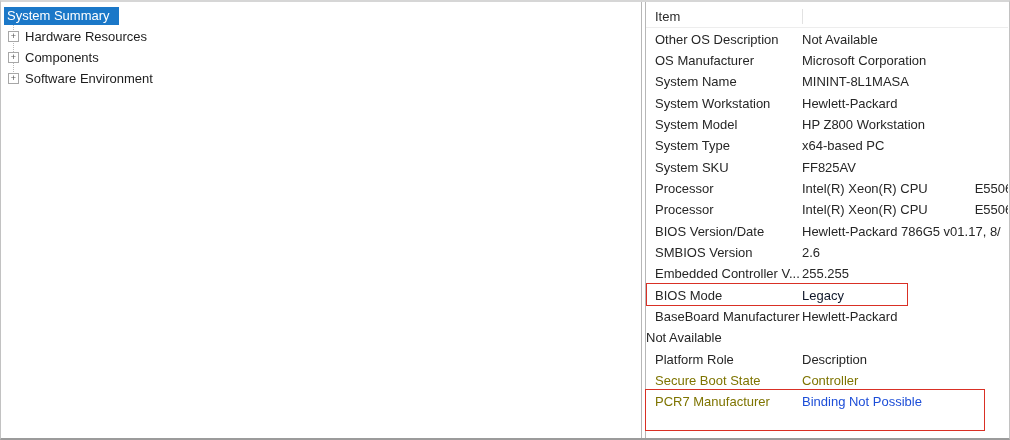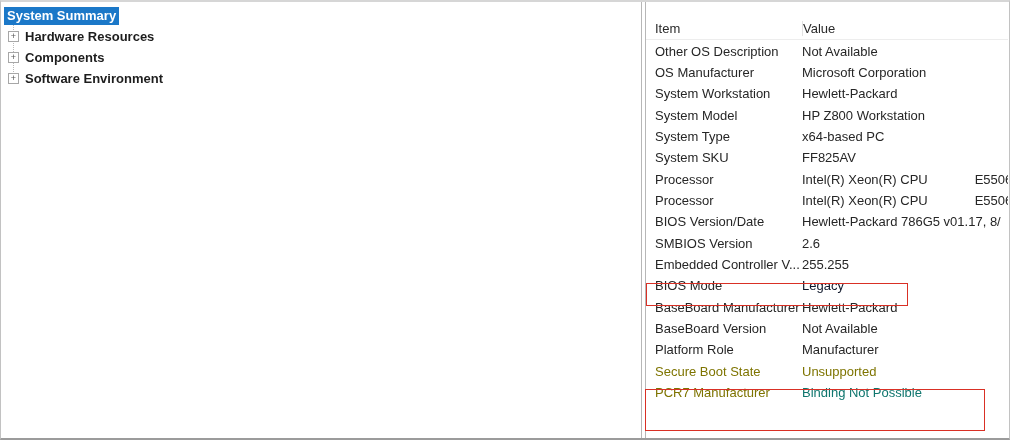--- a/index.html
+++ b/index.html
@@ -42,35 +42,34 @@
     border:1px solid #a7a7a7;
     background:#fff;
     margin-left:6px;margin-right:3px;
     font-size:9px;line-height:9px;
     color:#5a5a5a;
     text-align:center;
     flex:none;
     position:relative;z-index:1;
   }
   .tree-label{
-    padding:1px 3px 2px 3px;
+    padding:1px 9px 2px 3px;
     color:#1d1d1d;
-    font-weight:bold;
   }
   .tree-item.selected .tree-label{
     background:var(--sel-bg,#1b78c8);
     color:var(--sel-fg,#ffffff);
     margin-left:2px;
   }
   
   .right-panel{
     position:absolute;left:644px;top:0;right:1px;bottom:0;
     border-left:1px solid #b7b7b7;
     background:#fff;
-    padding-top:16px;
+    padding-top:4px;
     box-sizing:border-box;
     overflow:hidden;
   }
   .drow{
     display:flex;
     height:21.35px;
     align-items:center;
     overflow:hidden;
   }
   .drow .cell-item{
@@ -124,32 +123,35 @@
         <div class="tree-item">
           <span class="expander">+</span>
           <span class="tree-label">Software Environment</span>
         </div>
       </div>
   </div>
 
   <div class="right-panel">
     <div class="drow header">
       <span class="cell-item">Item</span>
-      <span class="cell-value">Value</span>
     </div>
     <div id="rows">
         <div class="drow">
           <span class="cell-item">Other OS Description</span>
           <span class="cell-value">Not Available</span>
         </div>
         <div class="drow">
           <span class="cell-item">OS Manufacturer</span>
           <span class="cell-value">Microsoft Corporation</span>
         </div>
         <div class="drow">
+          <span class="cell-item">System Name</span>
+          <span class="cell-value">MININT-8L1MASA</span>
+        </div>
+        <div class="drow">
           <span class="cell-item">System Workstation</span>
           <span class="cell-value">Hewlett-Packard</span>
         </div>
         <div class="drow">
           <span class="cell-item">System Model</span>
           <span class="cell-value">HP Z800 Workstation</span>
         </div>
         <div class="drow">
           <span class="cell-item">System Type</span>
           <span class="cell-value">x64-based PC</span>
@@ -180,34 +182,33 @@
         </div>
         <div class="drow">
           <span class="cell-item">BIOS Mode</span>
           <span class="cell-value" style="color: #0f172a;">Legacy</span>
         </div>
         <div class="drow">
           <span class="cell-item">BaseBoard Manufacturer</span>
           <span class="cell-value">Hewlett-Packard</span>
         </div>
         <div class="drow">
-          <span class="cell-item">BaseBoard Version</span>
           <span class="cell-value">Not Available</span>
         </div>
         <div class="drow">
           <span class="cell-item">Platform Role</span>
-          <span class="cell-value">Manufacturer</span>
+          <span class="cell-value">Description</span>
         </div>
         <div class="drow">
           <span class="cell-item" style="color: rgb(126, 116, 0);">Secure Boot State</span>
-          <span class="cell-value" style="color: rgb(126, 116, 0);">Unsupported</span>
+          <span class="cell-value" style="color: rgb(126, 116, 0);">Controller</span>
         </div>
         <div class="drow">
           <span class="cell-item" style="color: rgb(126, 116, 0);">PCR7 Manufacturer</span>
-          <span class="cell-value" style="color: #0f766e;">Binding Not Possible</span>
+          <span class="cell-value" style="color: #1d4ed8;">Binding Not Possible</span>
         </div>
       </div>
   </div>
 
   <div class="annotation-box box-bios-mode"></div>
   <div class="annotation-box box-secure-boot"></div>
 
 </div>
 
 </body></html>

